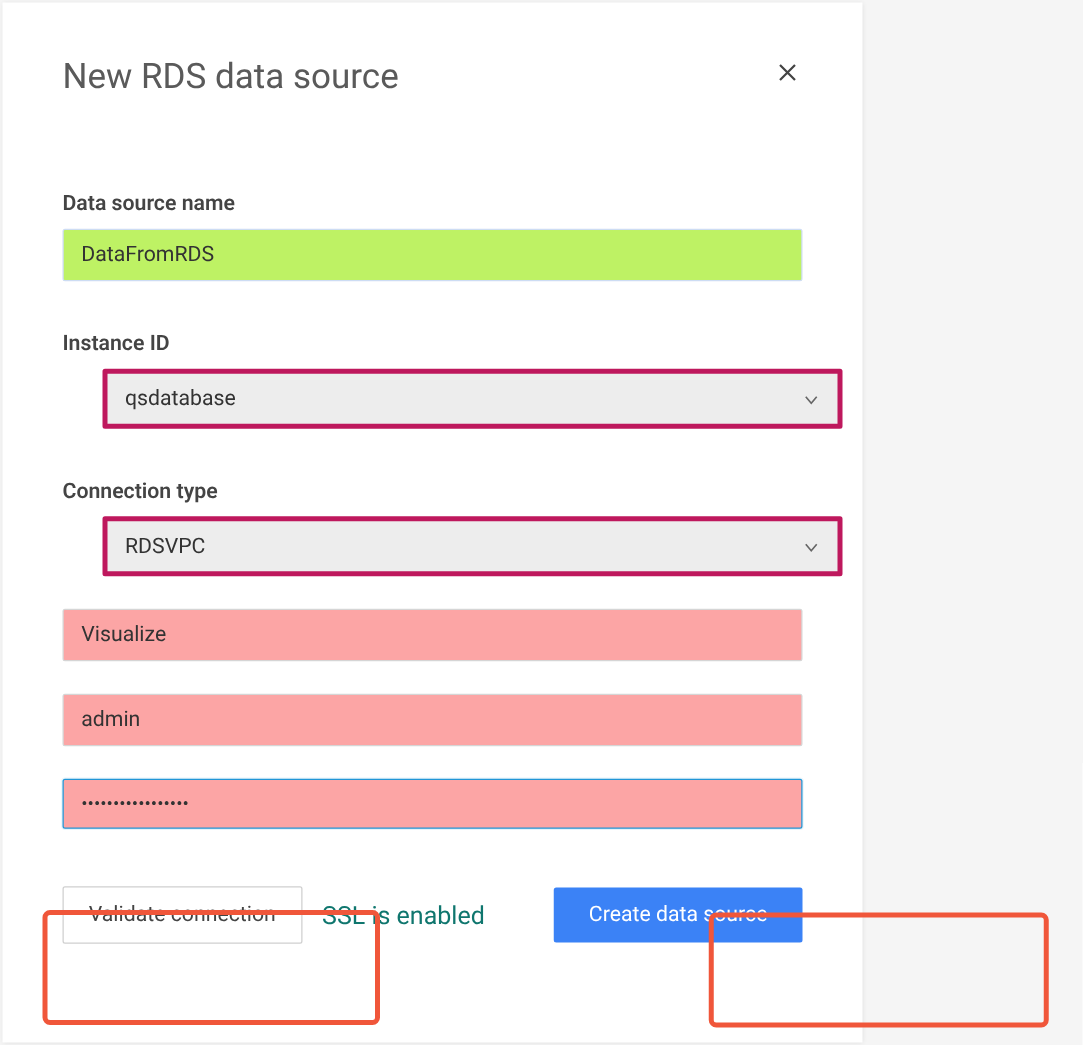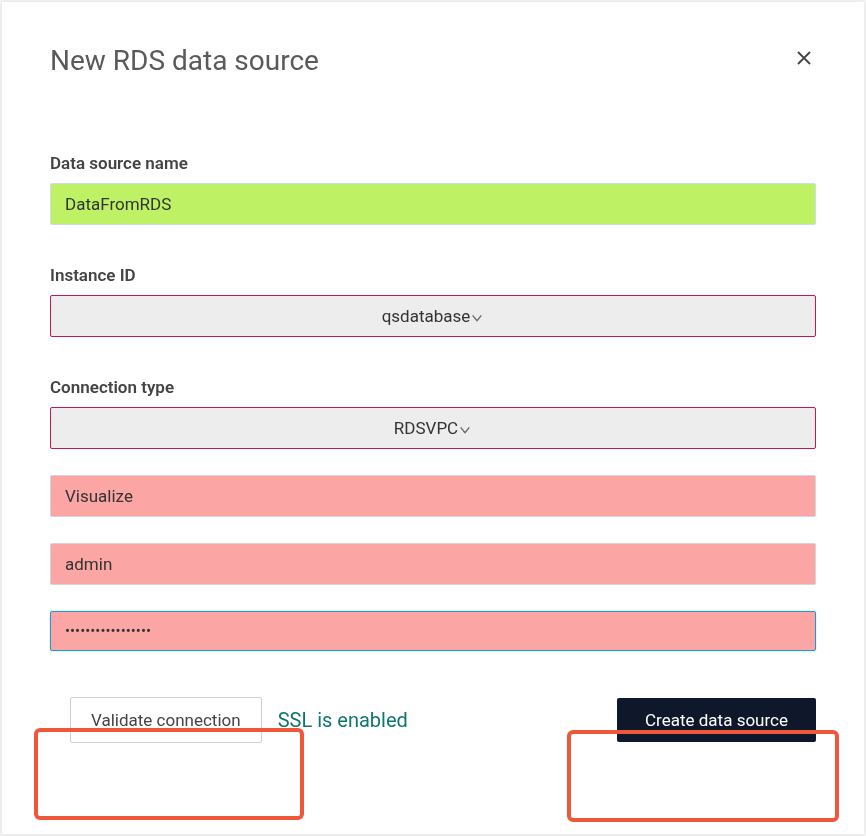--- a/index.html
+++ b/index.html
@@ -9,21 +9,21 @@
     }
     body {
       font-family: -apple-system, BlinkMacSystemFont, "Segoe UI", Roboto, Helvetica, Arial, sans-serif;
       background: #f5f5f5;
       width: 866px;
       height: 836px;
       position: relative;
     }
     .modal {
       background: #ffffff;
-      width: 862px;
+      width: 688px;
       height: 832px;
       margin: 2px;
       position: relative;
       box-shadow: 0 0 4px rgba(0,0,0,0.1);
     }
     .modal-header {
       padding: 42px 48px 0 48px;
       display: flex;
       justify-content: space-between;
       align-items: flex-start;
@@ -71,68 +71,68 @@
       border: 1px solid #cddcf3;
     }
     .form-input.focused {
       border: 1px solid #2196d6;
       box-shadow: 0 0 0 1px rgba(33,150,214,0.1);
     }
     .form-select {
       width: 100%;
       padding: 10px 14px;
       font-size: 17px;
-      border: 1px solid #be185d;
+      border: 4px solid #be185d;
       border-radius: 2px;
       color: #333;
       background: #ededed;
       display: flex;
-      justify-content: center;
+      justify-content: space-between;
       align-items: center;
       cursor: pointer;
+      margin-left: 32px;
     }
     .chevron-down {
       width: 14px;
       height: 14px;
       display: inline-block;
     }
     .chevron-down svg {
       width: 100%;
       height: 100%;
     }
     .footer {
       padding: 0 48px 24px 48px;
       display: flex;
       justify-content: space-between;
       align-items: center;
     }
     .footer-left {
       display: flex;
       align-items: center;
       gap: 16px;
-      margin-left: 20px;
     }
     .btn-secondary {
       padding: 12px 20px;
       font-size: 17px;
       background: #ffffff;
       border: 1px solid #cfcfcf;
       color: #444;
       cursor: pointer;
       border-radius: 2px;
       font-family: inherit;
     }
     .ssl-text {
       font-size: 20px;
       color: #0f766e;
     }
     .btn-primary {
       padding: 12px 28px;
       font-size: 17px;
-      background: #0f172a;
+      background: #3b82f6;
       border: none;
       color: #ffffff;
       cursor: pointer;
       border-radius: 2px;
       font-family: inherit;
     }
     .highlight-box {
       position: absolute;
       border: 4px solid #f0563a;
       border-radius: 6px;

